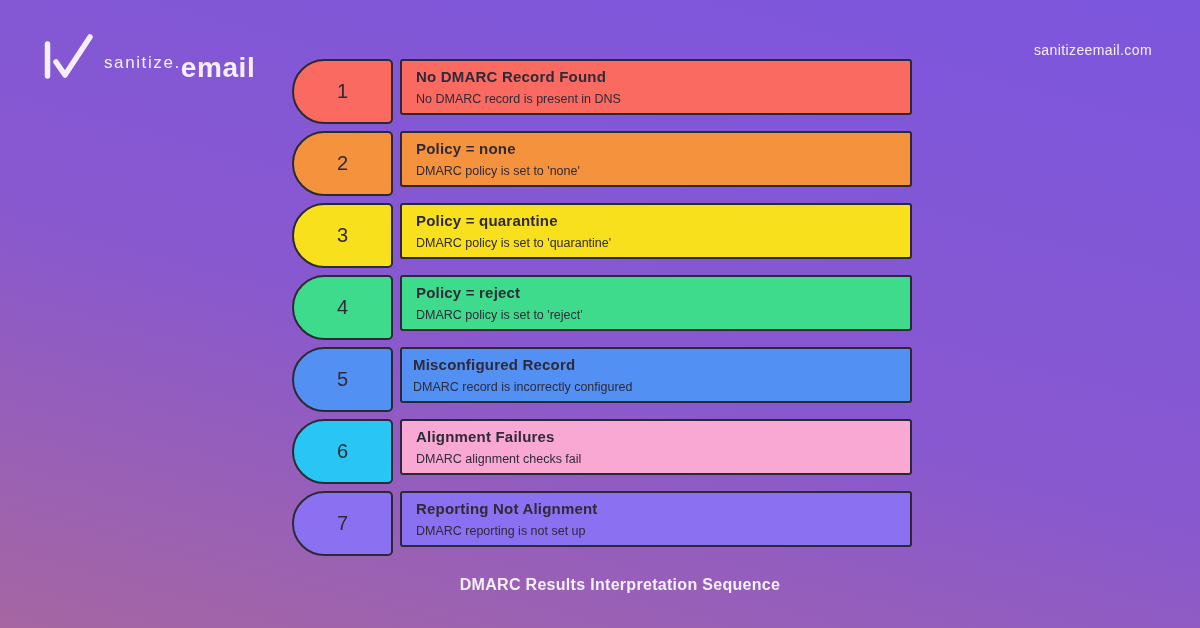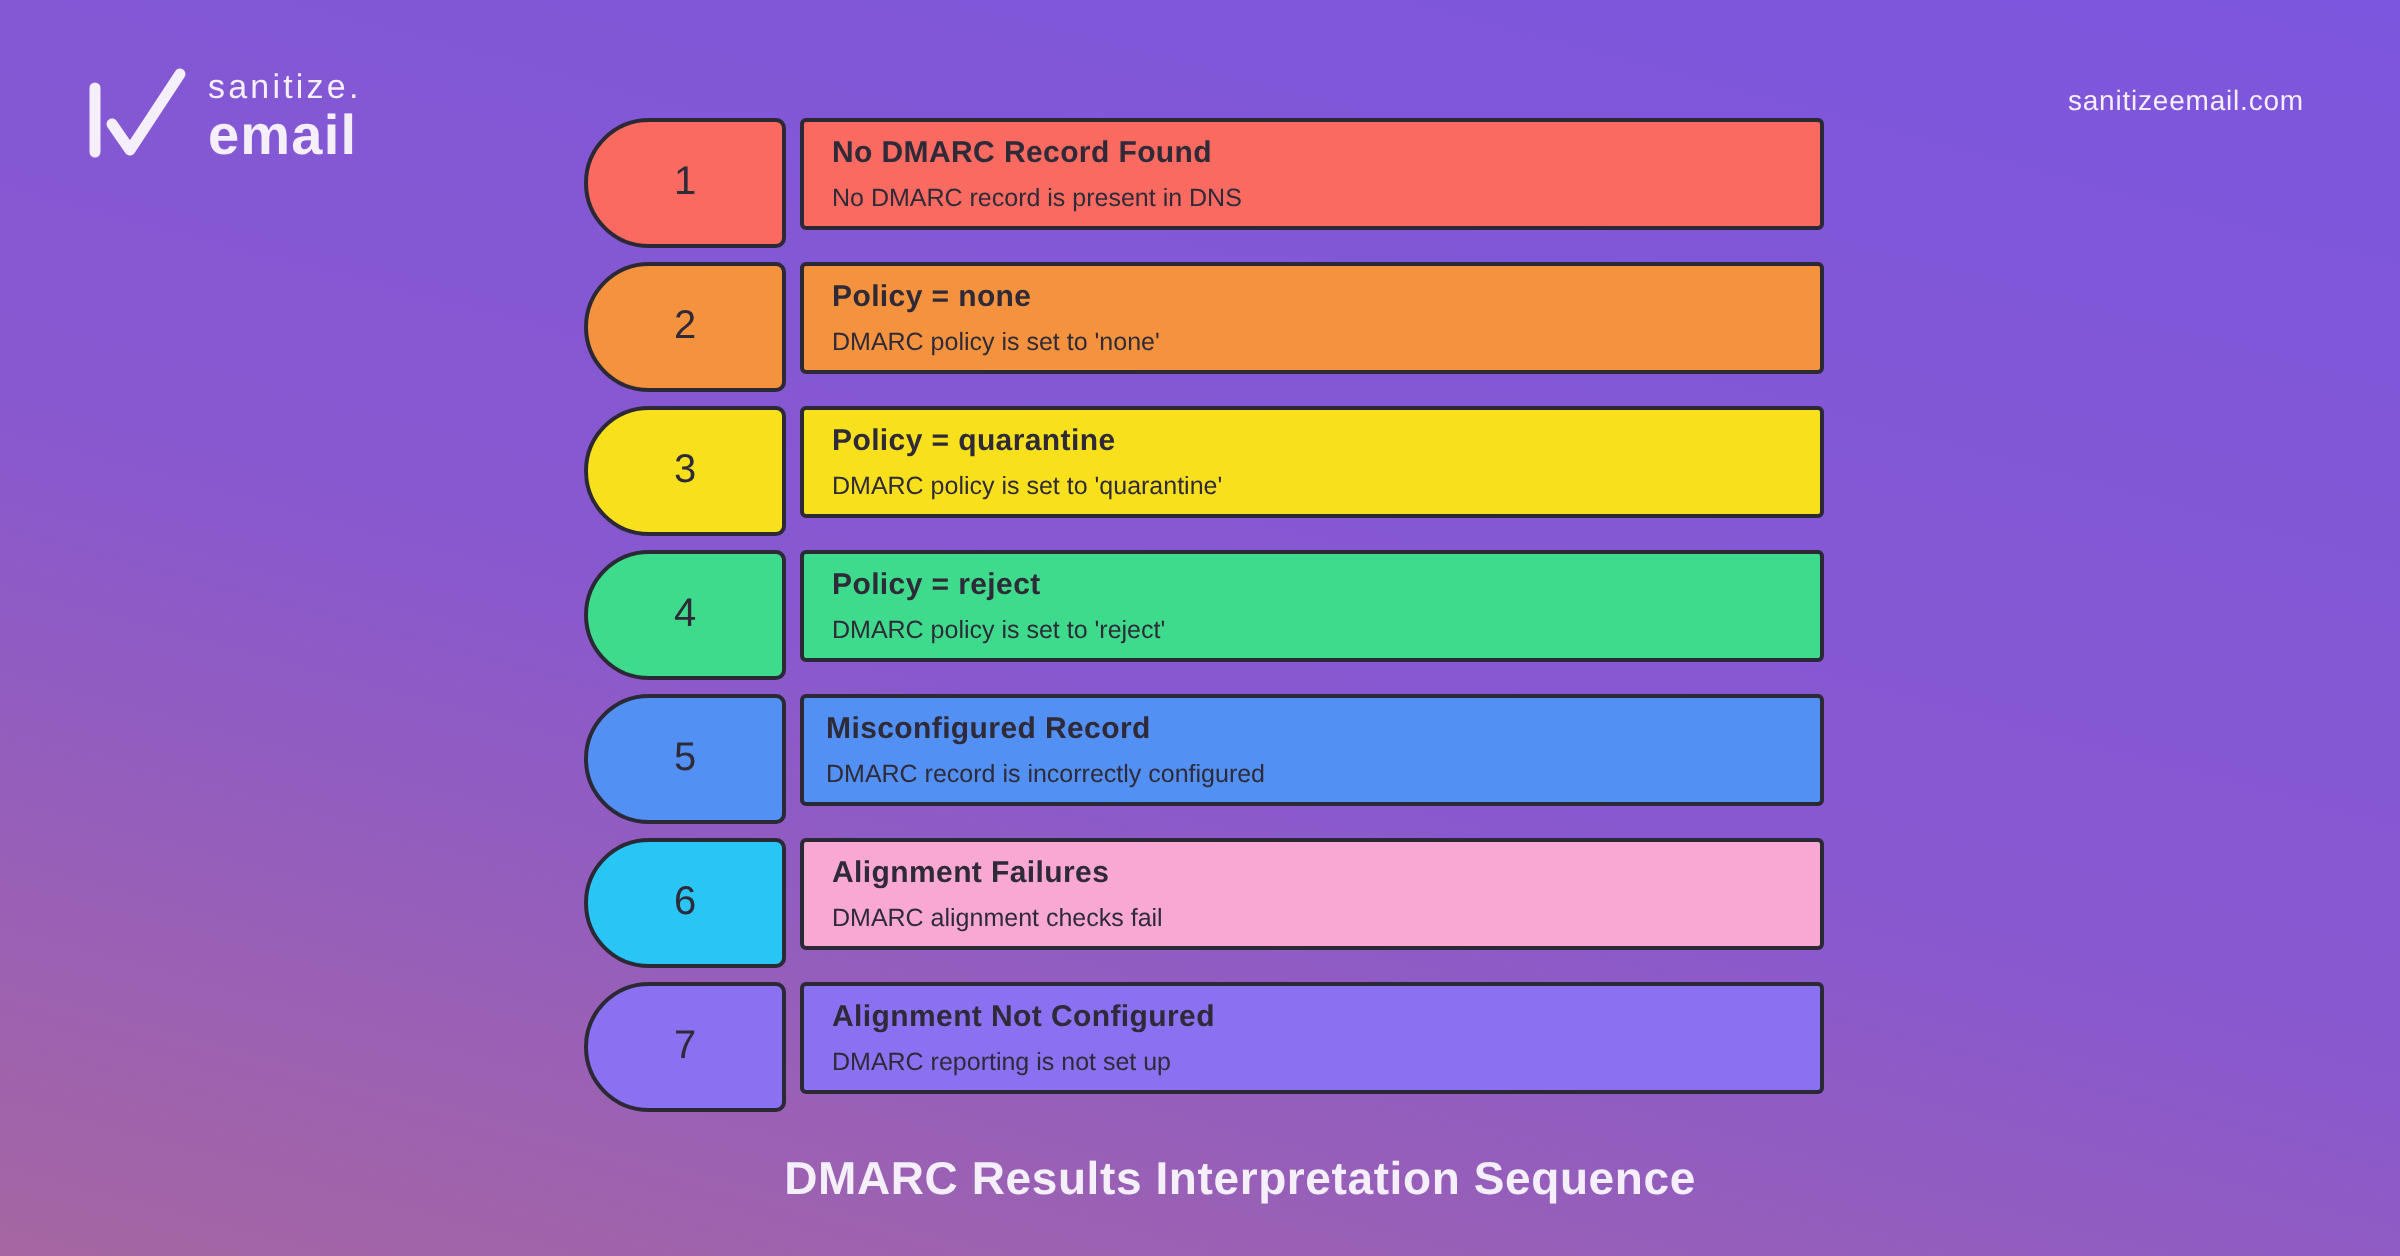--- a/index.html
+++ b/index.html
@@ -8,21 +8,21 @@
     font-family: "Liberation Sans", "DejaVu Sans", sans-serif;
     background: linear-gradient(195deg, var(--bg-top, #7C56DE) 0%, var(--bg-mid, #8858CF) 55%, var(--bg-bottom, #A666A2) 100%);
     position: relative;
   }
   .logo {
     position: absolute; left: 42px; top: 30px;
     display: flex; align-items: flex-end; gap: 8px;
     color: var(--text-light, #F4EFFB);
   }
   .logo svg { display: block; margin-bottom: 2px; }
-  .logo-text { display: flex; flex-direction: column; line-height: 1; }
+  .logo-text { display: flex; flex-direction: row; line-height: 1; }
   .logo-top { font-size: 17px; font-weight: 400; letter-spacing: 1.6px; margin-bottom: 2px; }
   .logo-bottom { font-size: 28px; font-weight: 700; letter-spacing: 0.6px; }
   .domain {
     position: absolute; top: 42px; right: 48px;
     font-size: 14px; letter-spacing: 0.4px;
     color: var(--text-light, #F4EFFB);
   }
   .steps {
     position: absolute; left: 292px; top: 59px; width: 620px;
     display: flex; flex-direction: column; gap: 7px;
@@ -42,21 +42,21 @@
     border-radius: 3px;
     padding: 0 14px;
     display: flex; flex-direction: column; justify-content: center; gap: 7px;
     color: var(--text-dark, #2E2A38);
   }
   .card .title { font-size: 15px; font-weight: 700; letter-spacing: 0.2px; }
   .card .desc  { font-size: 12.5px; font-weight: 400; }
   .caption {
     position: absolute; left: 292px; top: 576px; width: 656px;
     text-align: center;
-    font-size: 23px; font-weight: 600; letter-spacing: 0.3px;
+    font-size: 16px; font-weight: 600; letter-spacing: 0.3px;
     color: var(--text-light, #F4EFFB);
   }
 </style>
 </head>
 <body>
 
 <div class="logo">
   <svg width="54" height="50" viewBox="0 0 54 50" fill="none">
     <line x1="5.5" y1="14" x2="5.5" y2="46" stroke="#F4EFFB" stroke-width="5.5" stroke-linecap="round"></line>
     <path d="M14 32 L23 45 L48 7" stroke="#F4EFFB" stroke-width="5.5" fill="none" stroke-linecap="round" stroke-linejoin="round"></path>
@@ -122,19 +122,19 @@
     <div class="card" style="background-color: #f9a8d4;">
       <div class="title">Alignment Failures</div>
       <div class="desc">DMARC alignment checks fail</div>
     </div>
   </div>
   <div class="step">
     <div class="num" style="background-color: rgb(140, 112, 242);">
         <span>7</span>
       </div>
     <div class="card" style="background-color: rgb(140, 112, 242);">
-      <div class="title">Alignment Not Configured</div>
+      <div class="title">Reporting Not Alignment</div>
       <div class="desc">DMARC reporting is not set up</div>
     </div>
   </div>
 </div>
 
 <div class="caption">DMARC Results Interpretation Sequence</div>
 
 </body></html>

